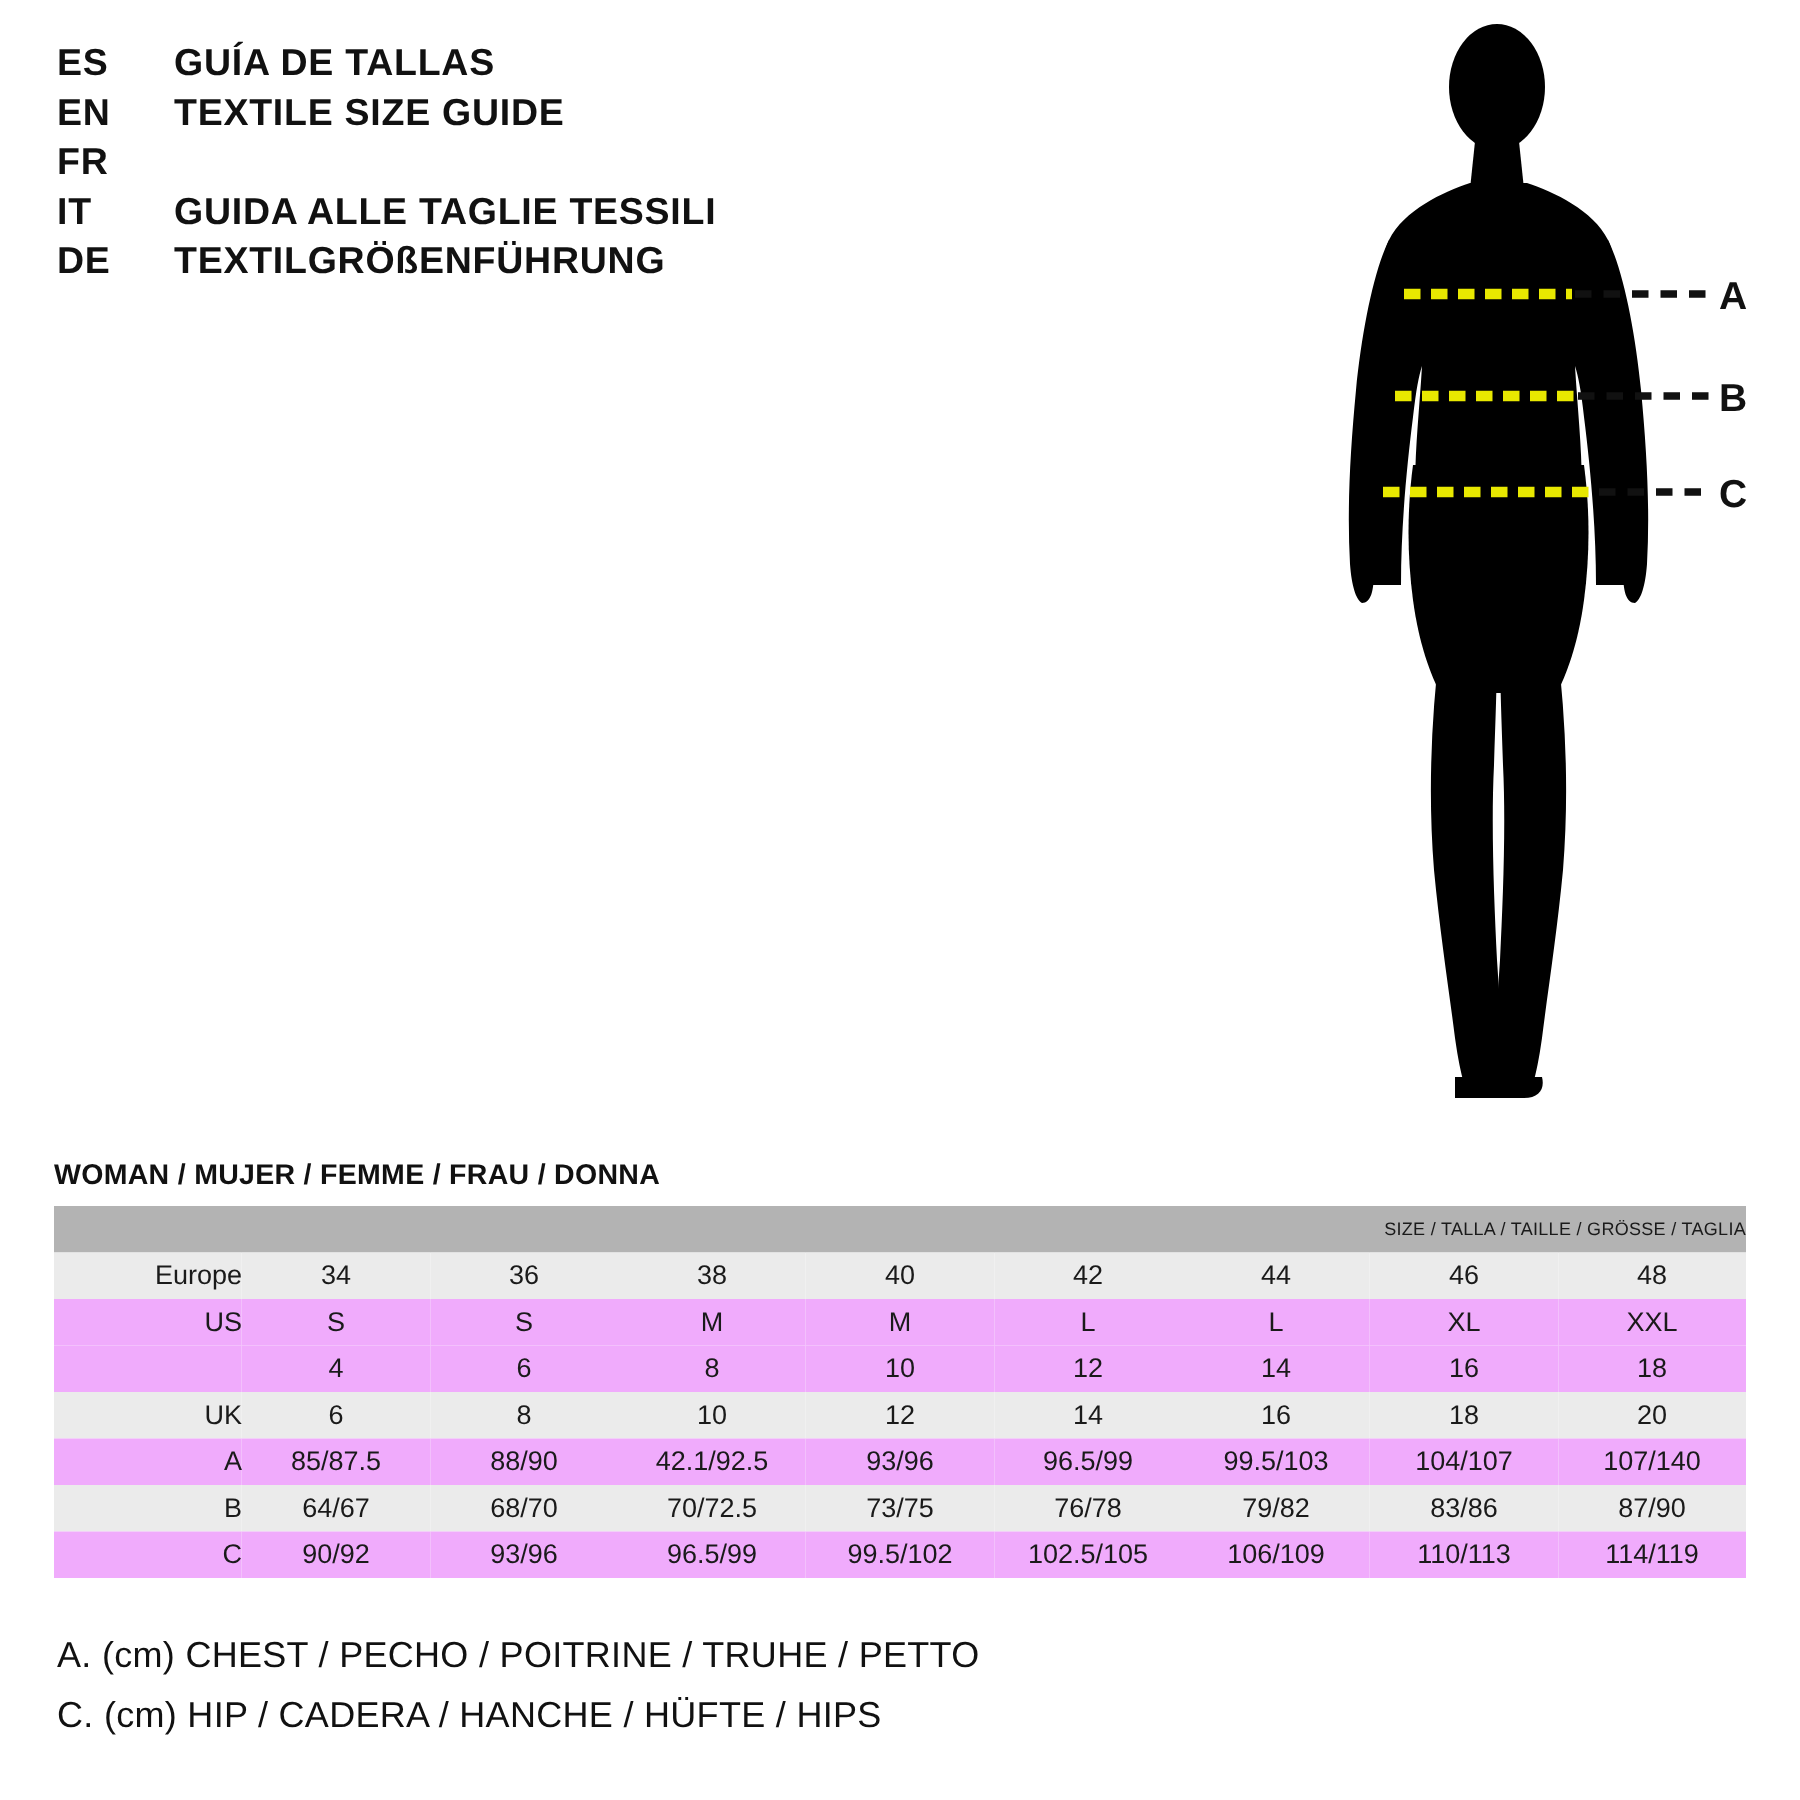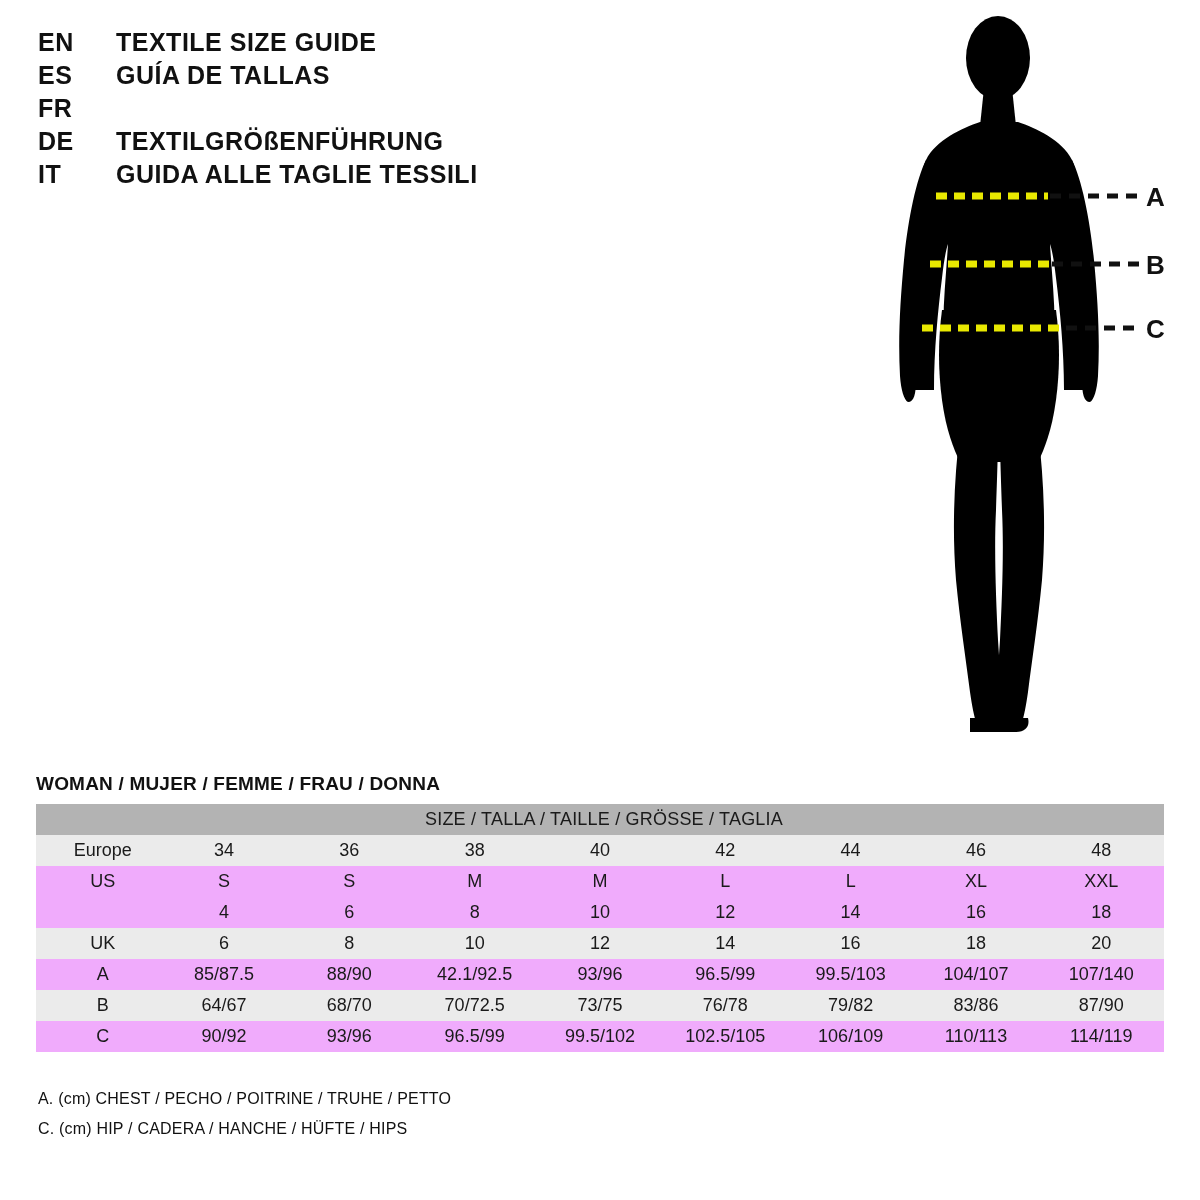--- a/index.html
+++ b/index.html
@@ -79,80 +79,80 @@
   table td, table th {
     padding: 0;
     height: 31px;
     line-height: 31px;
     font-weight: normal;
     color: #1a1a1a;
     vertical-align: middle;
   }
   .hdr-row td {
     background: #b3b3b3;
-    font-size: 18px;
-    text-align: center;
+    font-size: 12px;
+    text-align: right;
     padding-left: 8px;
     letter-spacing: 0.2px;
   }
   .row-alt td { background: #ebebeb; }
   .row-plain td { background: #f0abfc; }
   .rowlabel {
-    text-align: center;
+    text-align: right;
     padding-left: 8px;
     width: 180px;
   }
   .cell {
     text-align: center;
   }
 
   
   #legend {
     position: absolute;
     top: 1090px;
     left: 38px;
     width: 900px;
   }
   .legend-line {
-    font-size: 16px;
+    font-size: 24px;
     color: #111;
     margin-bottom: 12px;
     letter-spacing: 0.2px;
   }
 
   
   .marker-letter {
     font-size: 26px;
     font-weight: bold;
     fill: #111;
     font-family: "Liberation Sans", sans-serif;
   }
 </style>
 </head>
 <body>
 
 <div id="lang-block">
   <div class="lang-row">
+    <span class="lang-code">ES</span>
+    <span class="lang-title">GUÍA DE TALLAS</span>
+  </div>
+  <div class="lang-row">
     <span class="lang-code">EN</span>
     <span class="lang-title">TEXTILE SIZE GUIDE</span>
   </div>
   <div class="lang-row">
-    <span class="lang-code">ES</span>
-    <span class="lang-title">GUÍA DE TALLAS</span>
-  </div>
-  <div class="lang-row">
     <span class="lang-code">FR</span>
+  </div>
+  <div class="lang-row">
+    <span class="lang-code">IT</span>
+    <span class="lang-title">GUIDA ALLE TAGLIE TESSILI</span>
   </div>
   <div class="lang-row">
     <span class="lang-code">DE</span>
     <span class="lang-title">TEXTILGRÖßENFÜHRUNG</span>
-  </div>
-  <div class="lang-row">
-    <span class="lang-code">IT</span>
-    <span class="lang-title">GUIDA ALLE TAGLIE TESSILI</span>
   </div>
 </div>
 
 <div id="figure-area">
   <svg width="340" height="740" viewBox="0 0 340 740" xmlns="http://www.w3.org/2000/svg">
     <g>
 
       <ellipse cx="148" cy="48" rx="32" ry="42" fill="#000"></ellipse>
 
       <path d="M134 78 L162 78 L166 116 L130 116 Z" fill="#000"></path>

